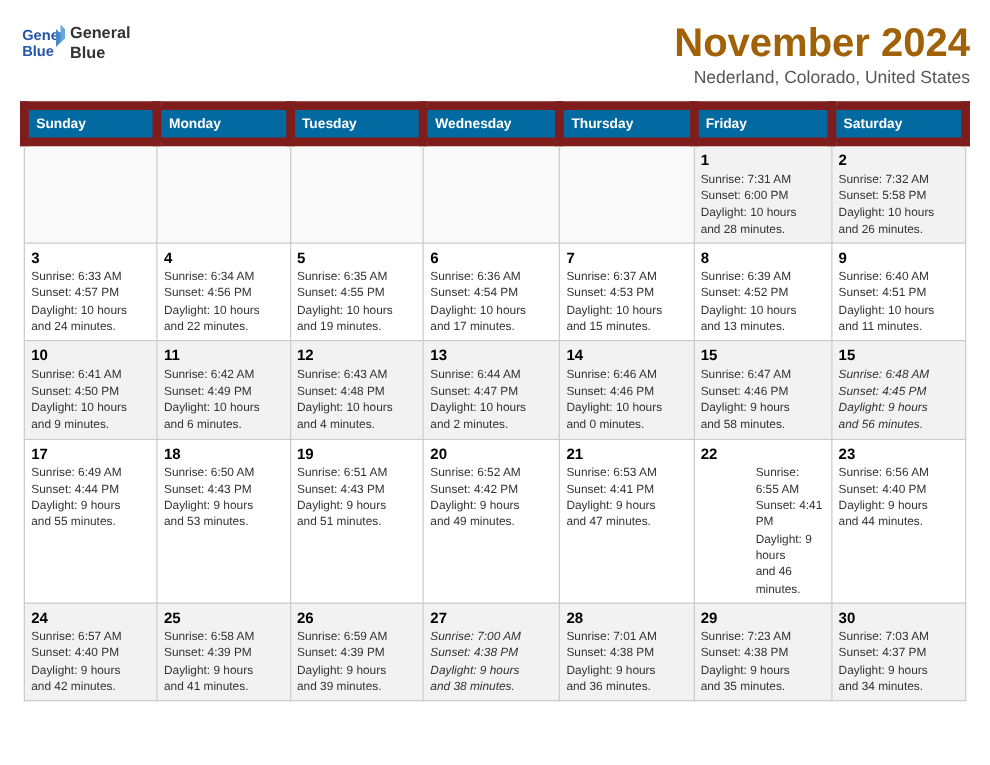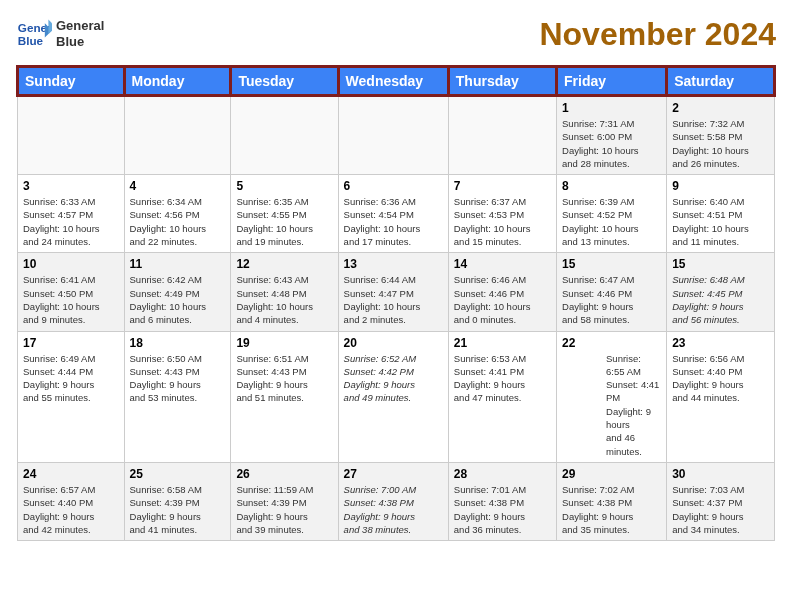--- a/index.html
+++ b/index.html
@@ -42,26 +42,26 @@
     .location-title {
       font-size: 14px;
       color: #555;
     }
     .calendar-table {
       width: 100%;
       border-collapse: collapse;
       font-size: 10.5px;
     }
     .calendar-table th {
-      background-color: #3b82f6;
+      background-color: #0369a1;
       color: #fff;
       text-align: left;
       padding: 5px 6px;
-      font-size: 14px;
-      border: 3px solid #7f1d1d;
+      font-size: 11px;
+      border: 7px solid #7f1d1d;
     }
     .calendar-table td {
       border: 1px solid #ccc;
       vertical-align: top;
       padding: 4px 5px;
       width: 113px;
       min-height: 70px;
       background: #fff;
     }
     .calendar-table tr:nth-child(odd) td {
@@ -96,20 +96,21 @@
       <polygon points="32,8 40,16 32,24" fill="#4488cc"></polygon>
       <polygon points="36,4 44,12 36,20" fill="#66aadd"></polygon>
     </svg>
     <div>
       <div class="logo-text">General</div>
       <div class="logo-text">Blue</div>
     </div>
   </div>
   <div class="title-block">
     <div class="month-title">November 2024</div>
+    <div class="location-title">Nederland, Colorado, United States</div>
   </div>
 </div>
 
 <table class="calendar-table">
   <thead>
     <tr>
     <th>Sunday</th>
         <th>Monday</th>
         <th>Tuesday</th>
         <th>Wednesday</th>
@@ -259,21 +260,21 @@
         </td>
         <td>
           <span class="day-number">19</span>
           <div class="day-info" style="white-space: pre-line;">Sunrise: 6:51 AM
 Sunset: 4:43 PM
 Daylight: 9 hours
 and 51 minutes.</div>
         </td>
         <td>
           <span class="day-number">20</span>
-          <div class="day-info" style="white-space: pre-line; font-style: italic;">Sunrise: 6:52 AM
+          <div class="day-info" style="white-space: pre-line;">Sunrise: 6:52 AM
 Sunset: 4:42 PM
 Daylight: 9 hours
 and 49 minutes.</div>
         </td>
         <td>
           <span class="day-number">21</span>
           <div class="day-info" style="white-space: pre-line;">Sunrise: 6:53 AM
 Sunset: 4:41 PM
 Daylight: 9 hours
 and 47 minutes.</div>
@@ -303,42 +304,42 @@
         </td>
         <td>
           <span class="day-number">25</span>
           <div class="day-info" style="white-space: pre-line;">Sunrise: 6:58 AM
 Sunset: 4:39 PM
 Daylight: 9 hours
 and 41 minutes.</div>
         </td>
         <td>
           <span class="day-number">26</span>
-          <div class="day-info" style="white-space: pre-line;">Sunrise: 11:59 AM
+          <div class="day-info" style="white-space: pre-line;">Sunrise: 6:59 AM
 Sunset: 4:39 PM
 Daylight: 9 hours
 and 39 minutes.</div>
         </td>
         <td>
           <span class="day-number">27</span>
           <div class="day-info" style="white-space: pre-line; font-style: italic;">Sunrise: 7:00 AM
 Sunset: 4:38 PM
 Daylight: 9 hours
 and 38 minutes.</div>
         </td>
         <td>
           <span class="day-number">28</span>
           <div class="day-info" style="white-space: pre-line;">Sunrise: 7:01 AM
 Sunset: 4:38 PM
 Daylight: 9 hours
 and 36 minutes.</div>
         </td>
         <td>
           <span class="day-number">29</span>
-          <div class="day-info" style="white-space: pre-line;">Sunrise: 7:02 AM
+          <div class="day-info" style="white-space: pre-line;">Sunrise: 7:23 AM
 Sunset: 4:38 PM
 Daylight: 9 hours
 and 35 minutes.</div>
         </td>
         <td>
           <span class="day-number">30</span>
           <div class="day-info" style="white-space: pre-line;">Sunrise: 7:03 AM
 Sunset: 4:37 PM
 Daylight: 9 hours
 and 34 minutes.</div>

